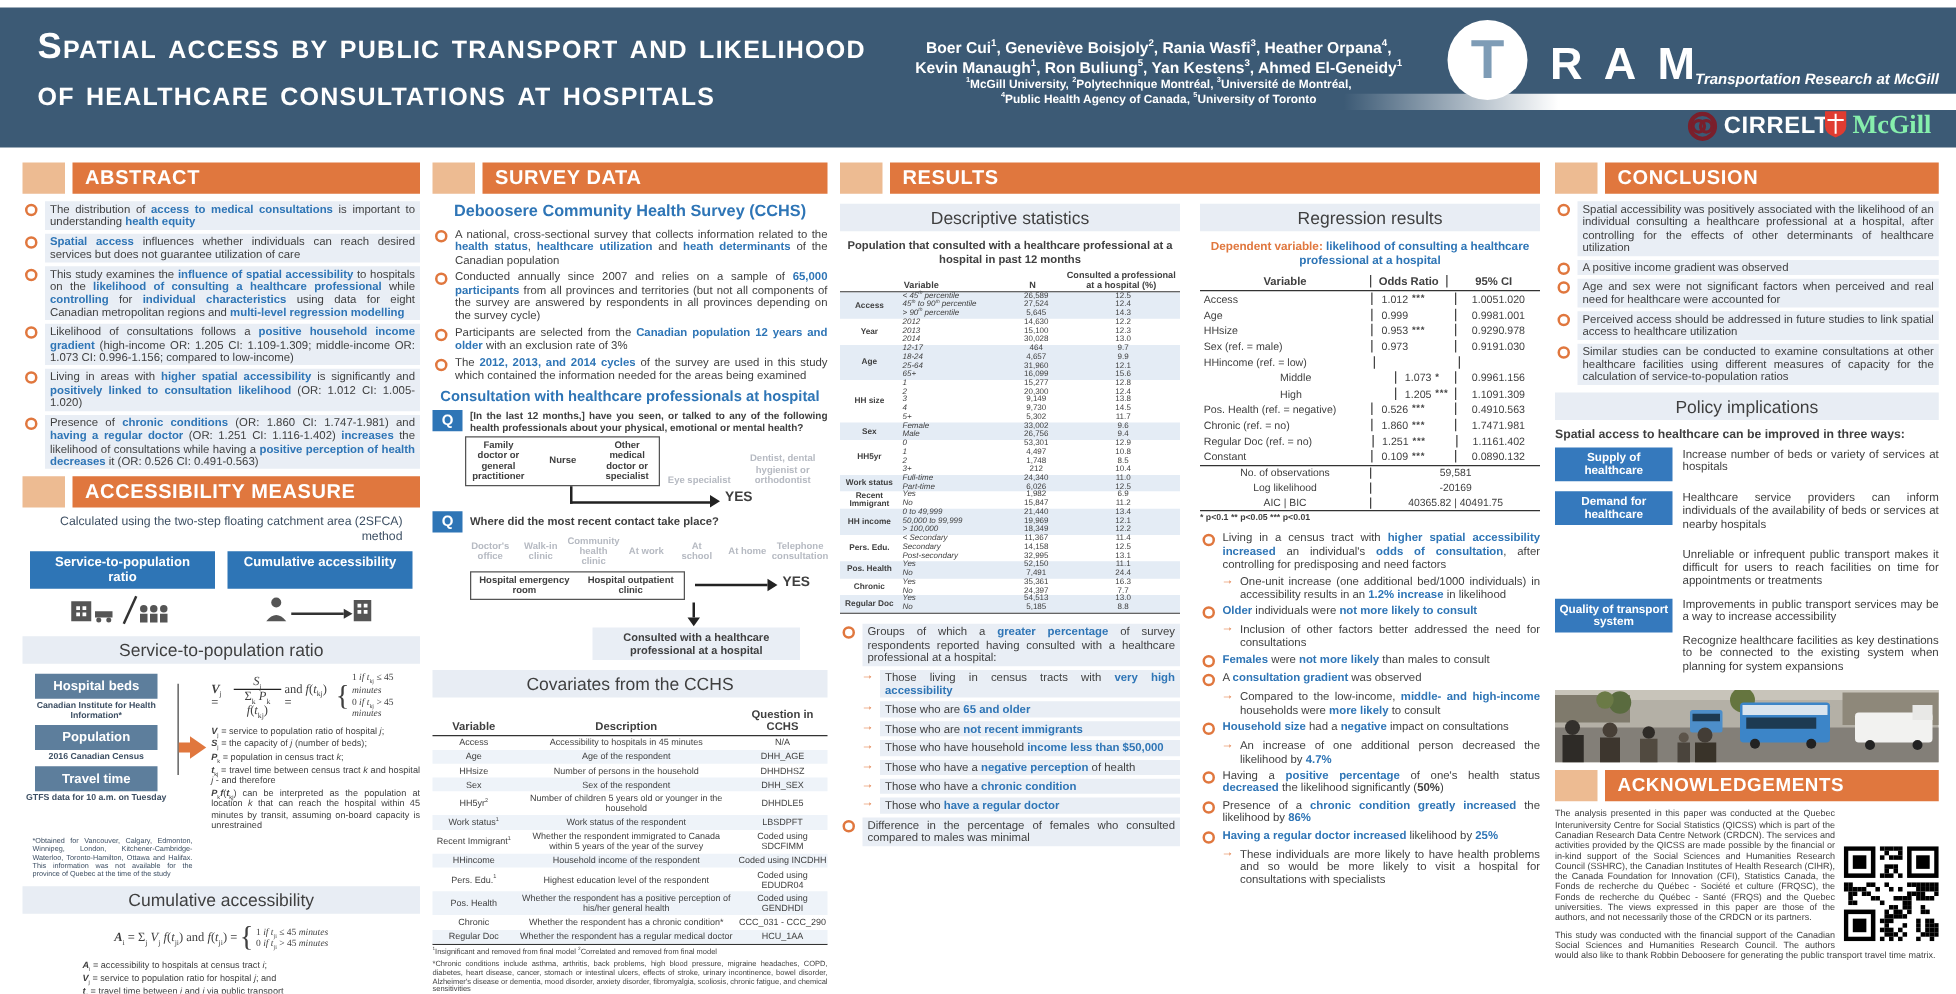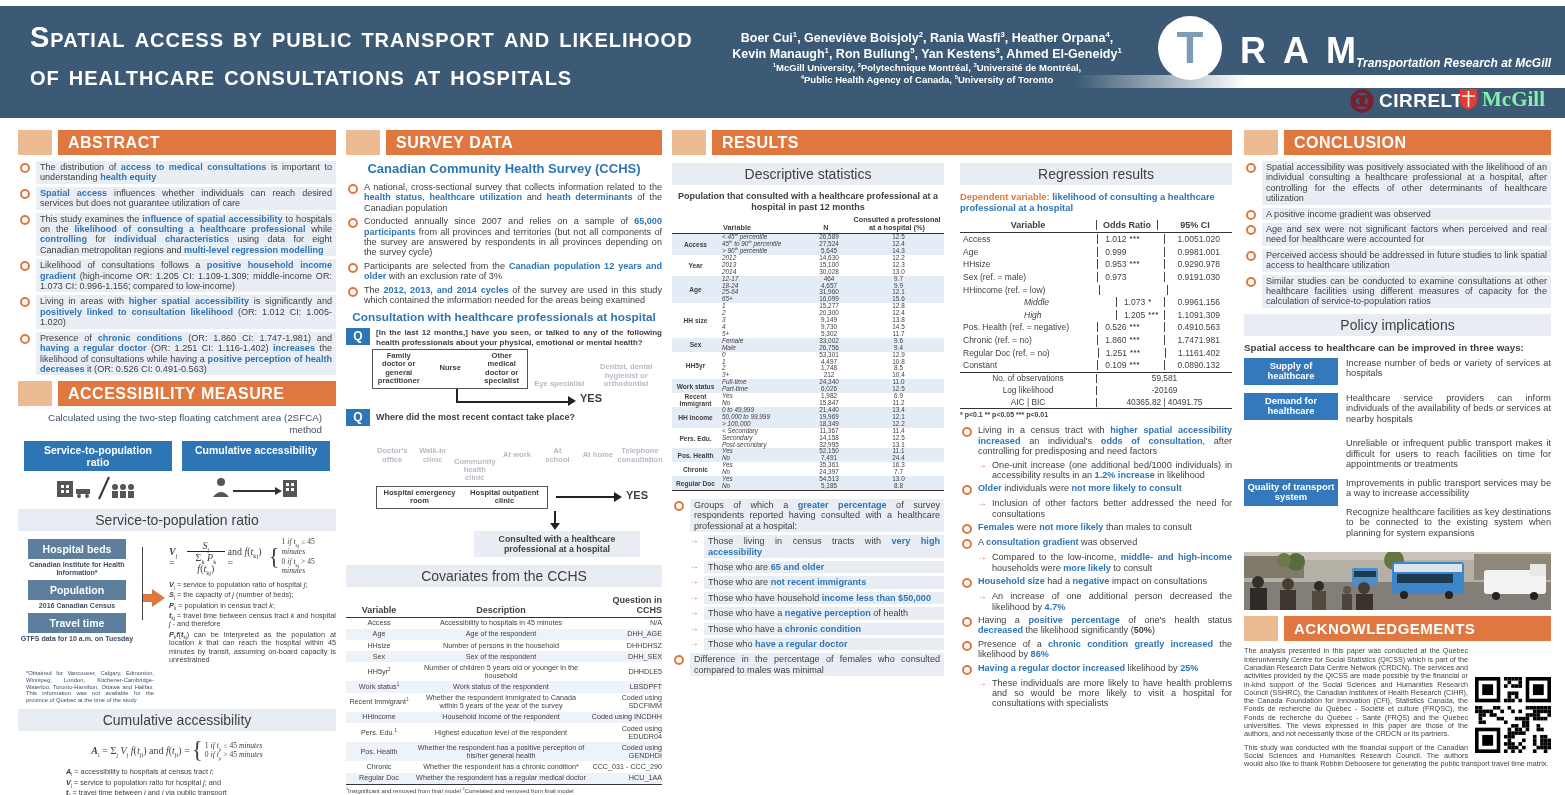--- a/index.html
+++ b/index.html
@@ -96,21 +96,21 @@
   .row2{display:flex;align-items:center;margin-left:30px}
   .hline{width:58px;height:2.2px;background:#222;margin-left:8px}
   .varr{width:2.2px;height:12px;background:#222;margin:2px 0 0 208px}
   .vhead{width:0;height:0;border-top:7px solid #222;border-left:5px solid transparent;border-right:5px solid transparent;margin-left:204px}
   .outcome{background:#e9eef5;font-weight:bold;font-size:8.8px;line-height:10px;text-align:center;
            padding:3px 8px;width:150px;margin:1px 0 0 128px}
   .cvhead{display:flex;font-weight:bold;font-size:9px;line-height:10px;border-bottom:1.5px solid #333;
           padding:2px 0;text-align:center;align-items:flex-end}
   .cv1{width:66px;text-align:center}
   .cv2{flex:1;text-align:center;padding:0 4px}
-  .cv3{width:72px;text-align:right}
+  .cv3{width:72px;text-align:center}
   .cvrow{display:flex;font-size:7.2px;line-height:8px;padding:1.6px 0;align-items:center}
   .cvrow.alt{background:#eef3f9}
   #cov-body{border-bottom:1.5px solid #333}
   .cv-foot{font-size:6px;line-height:6.9px;margin-top:3px;text-align:justify}
   
   .res-left{position:absolute;left:0;top:33px;width:272px}
   .res-right{position:absolute;left:288px;top:33px;width:272px}
   .res-cap{font-size:9px;font-weight:bold;text-align:center;line-height:10.6px;margin:3px 4px}
   .dhead{display:flex;font-weight:bold;font-size:7.3px;line-height:8px;border-bottom:1.2px solid #333;
          align-items:flex-end;padding:1px 0;text-align:center}
@@ -119,28 +119,28 @@
   .dgroup{display:flex}
   .dgroup.shade{background:#e4ecf5}
   .glab{width:47px;font-weight:bold;font-size:6.6px;line-height:7px;display:flex;align-items:center;
         justify-content:center;text-align:center}
   .grows{flex:1}
   .drow{display:flex;font-size:6.4px;line-height:6.9px}
   .dsub{width:83px;font-style:italic;padding-left:3px}
   .dn{width:48px;text-align:center}
   .dp{flex:1;text-align:center}
   .desc-bullets{margin-top:8px}
-  .depline{font-size:9.4px;line-height:11px;text-align:left;margin:3px 0 5px}
+  .depline{font-size:9.4px;line-height:11px;text-align:center;margin:3px 0 5px}
   .rhead{display:flex;font-weight:bold;font-size:9px;border-bottom:1.4px solid #333;text-align:center;padding:2px 0}
   .rvh{width:136px}
   .roh{width:60px;border-left:1px solid #444;border-right:1px solid #444}
   .rcih{flex:1}
   .rrow{display:flex;font-size:8.5px;line-height:10px;padding:1.3px 0}
   .rv{width:136px;padding-left:3px}
-  .rv.indent{padding-left:64px;font-style:italic}
+  .rv.indent{padding-left:64px;}
   .ro{width:60px;display:flex;padding-left:7px;gap:3px;border-left:1px solid #444;border-right:1px solid #444}
   .st{font-weight:bold;font-size:7.6px;letter-spacing:.6px}
   .rci{flex:1;display:flex;justify-content:space-between;padding:0 12px}
   #reg-body{border-bottom:1.4px solid #333}
   .rsum{display:flex;font-size:8.3px;line-height:9.6px;padding:1.2px 0}
   .rsum .lab{width:136px;text-align:center}
   .rsum .val{flex:1;text-align:center;border-left:1px solid #444}
   #reg-sum{border-bottom:1.4px solid #333}
   .signote{font-size:7px;margin-top:2px;font-weight:bold}
   .reg-bullets{margin-top:7px}
@@ -322,21 +322,21 @@
           <div><span class="s-bi">t</span><sub>ji</sub> = travel time between <span class="s-i">j</span> and <span class="s-i">i</span> via public transport</div>
         </div>
     </div>
   </div>
 
   <div id="col2" class="col">
     <div class="sec-head">
       <div class="sec-sq"></div>
       <div class="sec-bar">SURVEY DATA</div>
     </div>
-    <div class="sv-sub">Canadian Community Health Survey (CCHS)</div>
+    <div class="sv-sub">Deboosere Community Health Survey (CCHS)</div>
     <div id="survey-bullets">
         <div class="bullet">
           <span class="dot"></span>
           <div class="btext">A national, cross-sectional survey that collects information related to the <span class="s-b">health status</span>, <span class="s-b">healthcare utilization</span> and <span class="s-b">heath determinants</span> of the Canadian population</div>
         </div>
         <div class="bullet">
           <span class="dot"></span>
           <div class="btext">Conducted annually since 2007 and relies on a sample of <span class="s-b">65,000 participants</span> from all provinces and territories (but not all components of the survey are answered by respondents in all provinces depending on the survey cycle)</div>
         </div>
         <div class="bullet">
@@ -368,21 +368,21 @@
       <div class="ah"></div>
       <span class="yes">YES</span>
     </div>
     <div class="qrow">
       <span class="qbox">Q</span>
       <div class="qtext" style="font-size:9px;line-height:17px;text-align:left">Where did the most recent contact take place?</div>
     </div>
     <div class="grayrow" id="q2-gray">
         <div class="optgray" style="width: 38px;">Doctor's office</div>
         <div class="optgray" style="width: 38px;">Walk-in clinic</div>
-        <div class="optgray" style="width: 38px; margin-top: 29px;">Community health clinic</div>
+        <div class="optgray" style="width: 38px;">Community health clinic</div>
         <div class="optgray" style="width: 38px;">At work</div>
         <div class="optgray" style="width: 38px;">At school</div>
         <div class="optgray" style="width: 38px;">At home</div>
         <div class="optgray" style="width: 38px;">Telephone consultation</div>
       </div>
     <div class="row2">
       <div class="optbox" id="q2-box" style="width:170px">
           <div class="optcell" style="flex: 1 1 0%;">Hospital emergency room</div>
           <div class="optcell" style="flex: 1 1 0%;">Hospital outpatient clinic</div>
         </div>

